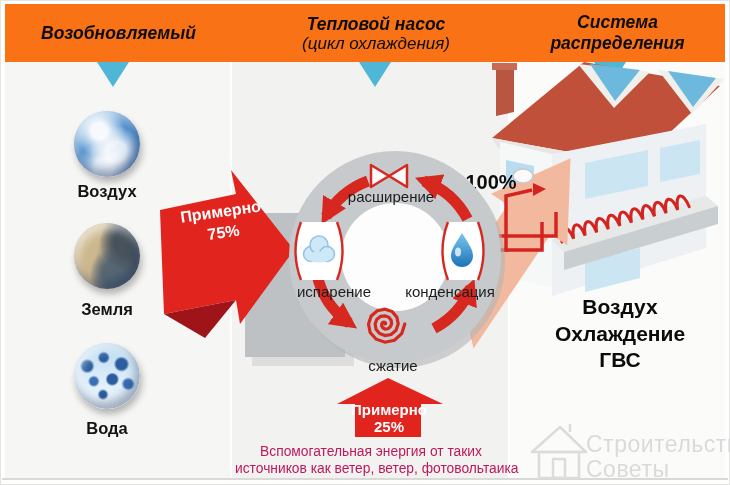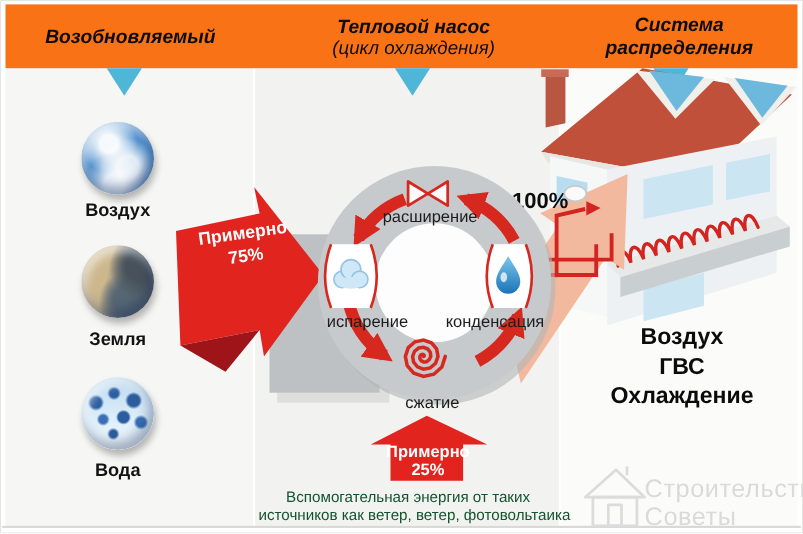--- a/index.html
+++ b/index.html
@@ -45,21 +45,21 @@
       radial-gradient(circle at 44% 78%, #2b5d9f 0 5%, transparent 9%),
       linear-gradient(180deg,#b9d8ee 0%,#ddeefa 55%,#f2f9fd 100%);}
   .srclbl{position:absolute;left:5px;width:204px;text-align:center;font-weight:bold;
           font-size:16.5px;color:#131313;}
   .l-air{top:182px;} .l-earth{top:300px;} .l-water{top:419px;}
   
   .dist{position:absolute;left:515px;top:294px;width:210px;text-align:center;font-weight:bold;
         font-size:21px;line-height:26.5px;color:#0b0b0b;}
   
   .footnote{position:absolute;left:235px;top:444px;width:272px;text-align:center;
-            font-size:13.8px;line-height:16.5px;color:#14532d;white-space:nowrap;}
+            font-size:13.8px;line-height:16.5px;color:#be185d;white-space:nowrap;}
   
   .wm-text{position:absolute;left:586px;top:432px;color:#d9d9d9;font-size:23px;line-height:25px;
            letter-spacing:.5px;opacity:.95;}
   .art{position:absolute;left:0;top:0;}
   .lbl{font:15px "Liberation Sans", sans-serif;fill:#1c1c1c;}
   .wtxt{font:bold 16px "Liberation Sans", sans-serif;fill:#ffffff;}
   .wtxt2{font:bold 15px "Liberation Sans", sans-serif;fill:#ffffff;}
   .pct{font:bold 20px "Liberation Sans", sans-serif;fill:#0d0d0d;}
 </style>
 </head>
@@ -211,22 +211,22 @@
     <g stroke="#dcdcdc" stroke-width="2.5" fill="none" stroke-linejoin="round">
       <polygon points="532,452 560,427 586,452"></polygon>
       <rect x="539" y="452" width="40" height="26"></rect>
       <rect x="553" y="459" width="12" height="19"></rect>
       <line x1="570" y1="432" x2="570" y2="424"></line>
     </g>
   </svg>
 
   <div class="dist">
     <div>Воздух</div>
+    <div>Охлаждение</div>
     <div>ГВС</div>
-    <div>Охлаждение</div>
   </div>
 
   <div class="footnote">
     <div>Вспомогательная энергия от таких</div>
     <div>источников как ветер, ветер, фотовольтаика</div>
   </div>
 
   <div class="wm-text">
     <div>Строительство</div>
     <div>Советы</div>

